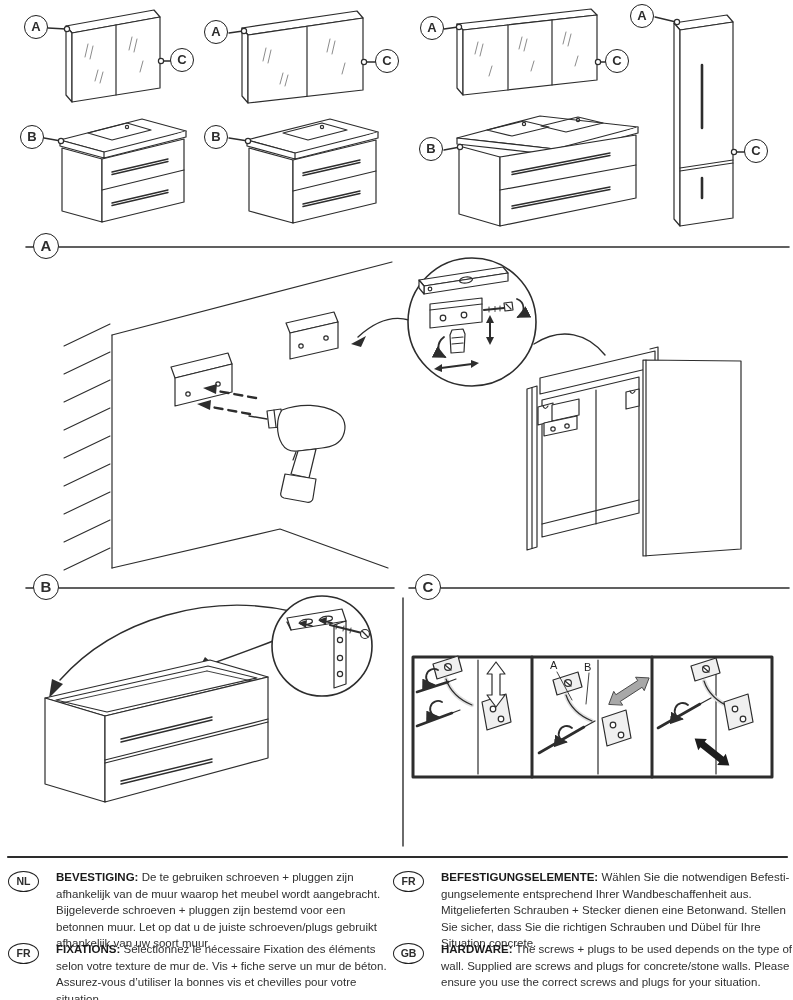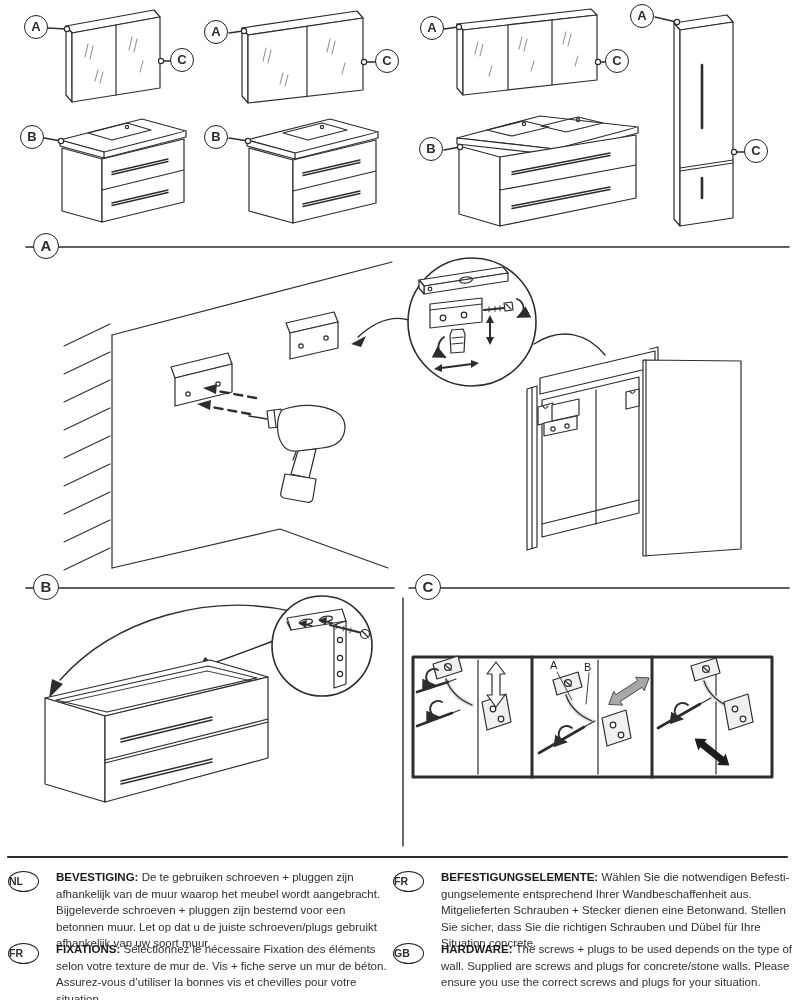--- a/index.html
+++ b/index.html
@@ -7,21 +7,21 @@
         font-family:"Liberation Sans", sans-serif;color:#2d2d2d;}
   svg.art{position:absolute;left:0;top:0;}
   svg.art *{vector-effect:non-scaling-stroke;}
   .pbadge{position:absolute;width:22px;height:22px;border:1.6px solid #1f1f1f;border-radius:50%;
           font-weight:bold;font-size:13px;line-height:22px;text-align:center;background:#fff;box-sizing:content-box;}
   .sbadge{position:absolute;width:24px;height:24px;border:1.8px solid #1f1f1f;border-radius:50%;
           font-weight:bold;font-size:15px;line-height:24px;text-align:center;background:#fff;box-sizing:content-box;}
   .hlabel{position:absolute;font-size:11px;line-height:11px;color:#1f1f1f;}
   .note{position:absolute;}
   .note .lang{position:absolute;left:0;top:2px;width:29px;height:19px;border:1.6px solid #1f1f1f;border-radius:50%;
-          font-weight:bold;font-size:10.5px;line-height:19px;background:#fff;box-sizing:content-box;}
+          font-weight:bold;font-size:10.5px;line-height:19px;text-align:center;background:#fff;box-sizing:content-box;}
   .note .txt{position:absolute;left:48px;top:0;font-size:11.5px;line-height:16.5px;color:#2f2f2f;}
   .note .txt b{color:#1a1a1a;}
 </style>
 </head>
 <body>
 
 <div class="page">
 
 <svg class="art" width="793" height="1000" viewBox="0 0 793 1000" fill="none" stroke="#2d2d2d" stroke-width="1.2" stroke-linejoin="round" stroke-linecap="round">
   <defs>

